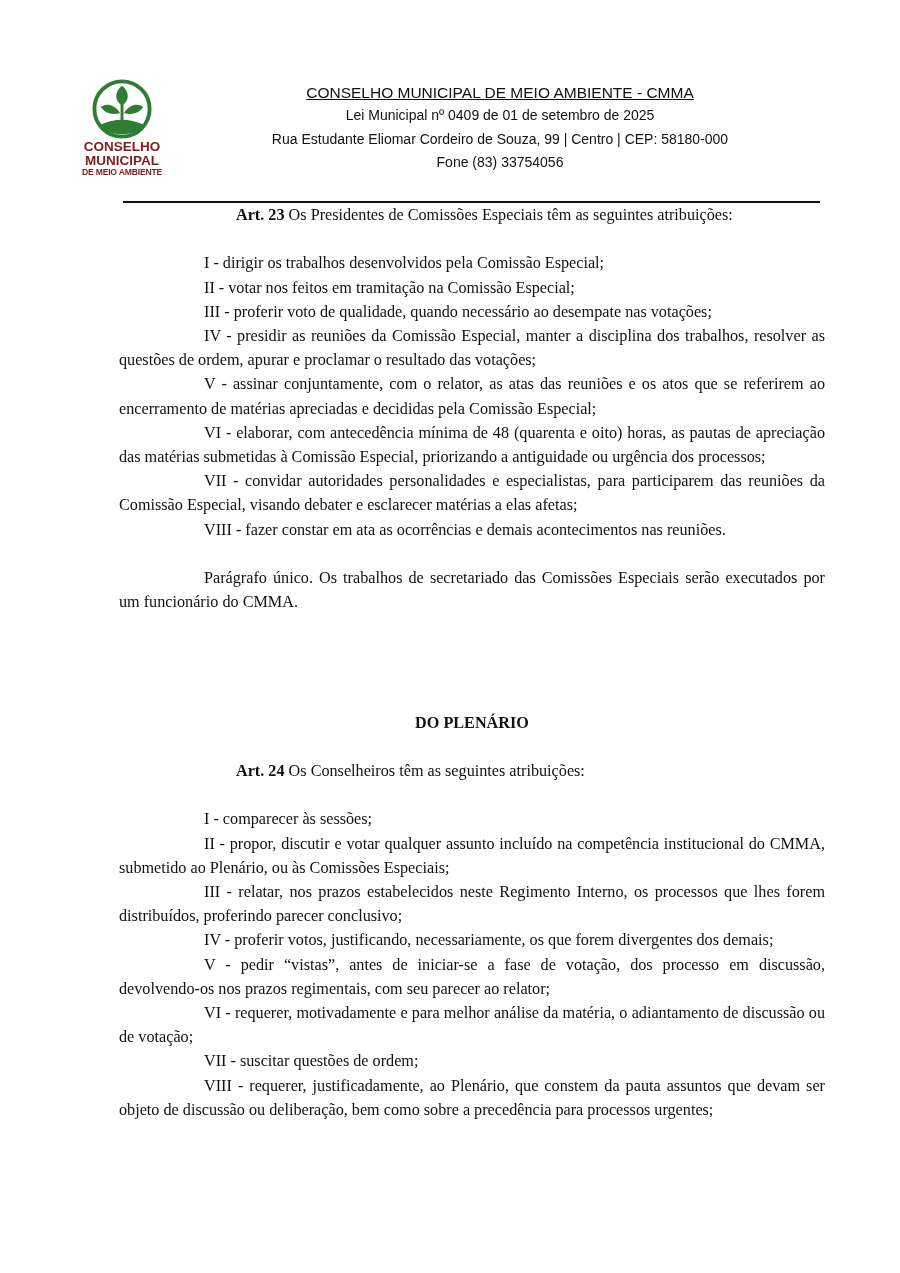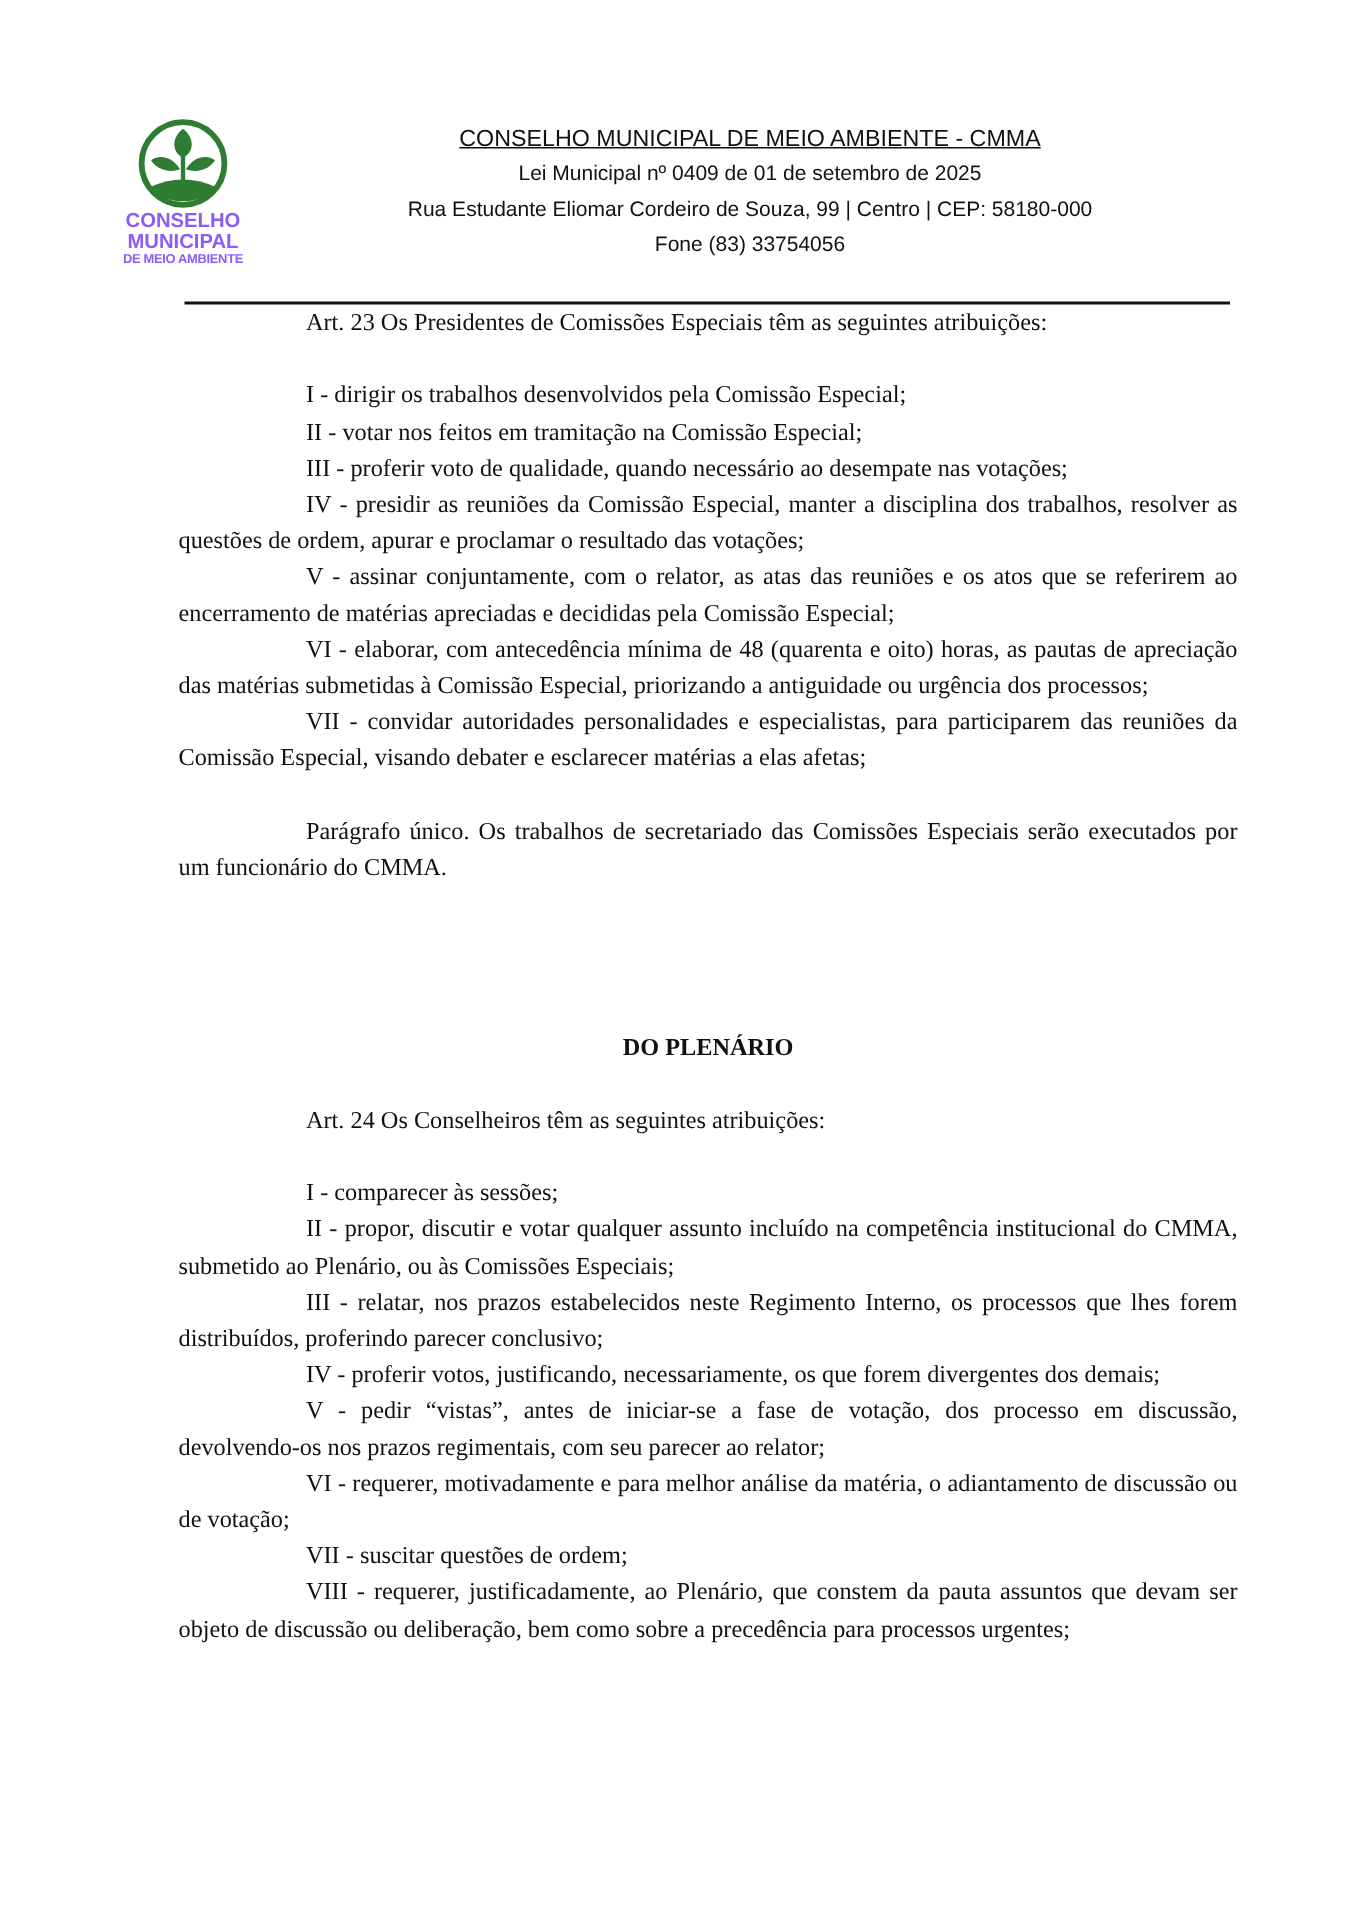--- a/index.html
+++ b/index.html
@@ -8,21 +8,21 @@
       font-family: "DejaVu Serif", "Liberation Serif", serif;
       color: #111;
     }
     .logo {
       position: absolute; left: 70px; top: 78px; width: 104px; height: 106px;
       display: flex; flex-direction: column; align-items: center;
     }
     .logo svg { width: 62px; height: 62px; }
     .logo-text {
       font-family: "Liberation Sans", sans-serif; font-weight: bold;
-      color: #8b5cf6; text-align: center; line-height: 1;
+      color: #7f1d1d; text-align: center; line-height: 1;
     }
     .logo-l1 { font-size: 13.5px; margin-top: 0px; letter-spacing: 0px; }
     .logo-l2 { font-size: 13.5px; }
     .logo-l3 { font-size: 8.6px; letter-spacing: -0.2px; margin-top: 1px; }
 
     .header {
       position: absolute; left: 200px; top: 82px; width: 600px;
       text-align: center; font-family: "Liberation Sans", sans-serif;
     }
     .header .title {
@@ -38,21 +38,21 @@
 
     .content {
       position: absolute; left: 119px; top: 203px; width: 706px;
       font-family: "Liberation Serif", "DejaVu Serif", serif;
       font-size: 16.2px; line-height: 24.2px;
     }
     .p { margin: 0; text-align: justify; text-indent: 85px; }
     .gap { height: 24.2px; }
     .gap2 { height: 72px; }
     .heading { text-align: center; font-weight: bold; margin: 0; }
-    b { font-weight: normal; }
+    b { font-weight: bold; margin-left: 32px; }
   </style>
 </head>
 <body>
 
 <div class="logo">
   <svg viewBox="0 0 64 64">
     <circle cx="32" cy="32" r="28.5" fill="none" stroke="#2e7d32" stroke-width="4"></circle>
     <path d="M10 48 Q32 38 54 48 L50 54 Q32 62 14 54 Z" fill="#2e7d32"></path>
     <rect x="30.5" y="26" width="3" height="20" fill="#2e7d32"></rect>
     <path d="M32 8 C24 14 24 24 32 28 C40 24 40 14 32 8 Z" fill="#2e7d32"></path>
@@ -76,20 +76,21 @@
 <div class="content">
   <p class="p"><b>Art. 23</b><span> Os Presidentes de Comissões Especiais têm as seguintes atribuições:</span></p>
   <div class="gap"></div>
   <p class="p">I - dirigir os trabalhos desenvolvidos pela Comissão Especial;</p>
   <p class="p">II - votar nos feitos em tramitação na Comissão Especial;</p>
   <p class="p">III - proferir voto de qualidade, quando necessário ao desempate nas votações;</p>
   <p class="p">IV - presidir as reuniões da Comissão Especial, manter a disciplina dos trabalhos, resolver as questões de ordem, apurar e proclamar o resultado das votações;</p>
   <p class="p">V - assinar conjuntamente, com o relator, as atas das reuniões e os atos que se referirem ao encerramento de matérias apreciadas e decididas pela  Comissão Especial;</p>
   <p class="p">VI - elaborar, com antecedência mínima de 48 (quarenta e oito) horas, as pautas de apreciação das matérias submetidas à Comissão Especial, priorizando a antiguidade ou urgência dos processos;</p>
   <p class="p">VII - convidar autoridades personalidades e especialistas, para participarem das reuniões da Comissão Especial, visando debater e esclarecer matérias a elas afetas;</p>
+  <p class="p">VIII - fazer constar em ata as ocorrências e demais acontecimentos nas reuniões.</p>
   <div class="gap"></div>
   <p class="p">Parágrafo único. Os trabalhos de secretariado das Comissões Especiais serão executados por um funcionário do CMMA.</p>
   <div class="gap2"></div>
   <div class="gap"></div>
   <p class="heading">DO PLENÁRIO</p>
   <div class="gap"></div>
   <p class="p"><b>Art. 24</b><span> Os Conselheiros têm as seguintes atribuições:</span></p>
   <div class="gap"></div>
   <p class="p">I - comparecer às sessões;</p>
   <p class="p">II - propor, discutir e votar qualquer assunto incluído na competência institucional do CMMA, submetido ao Plenário, ou às Comissões Especiais;</p>

